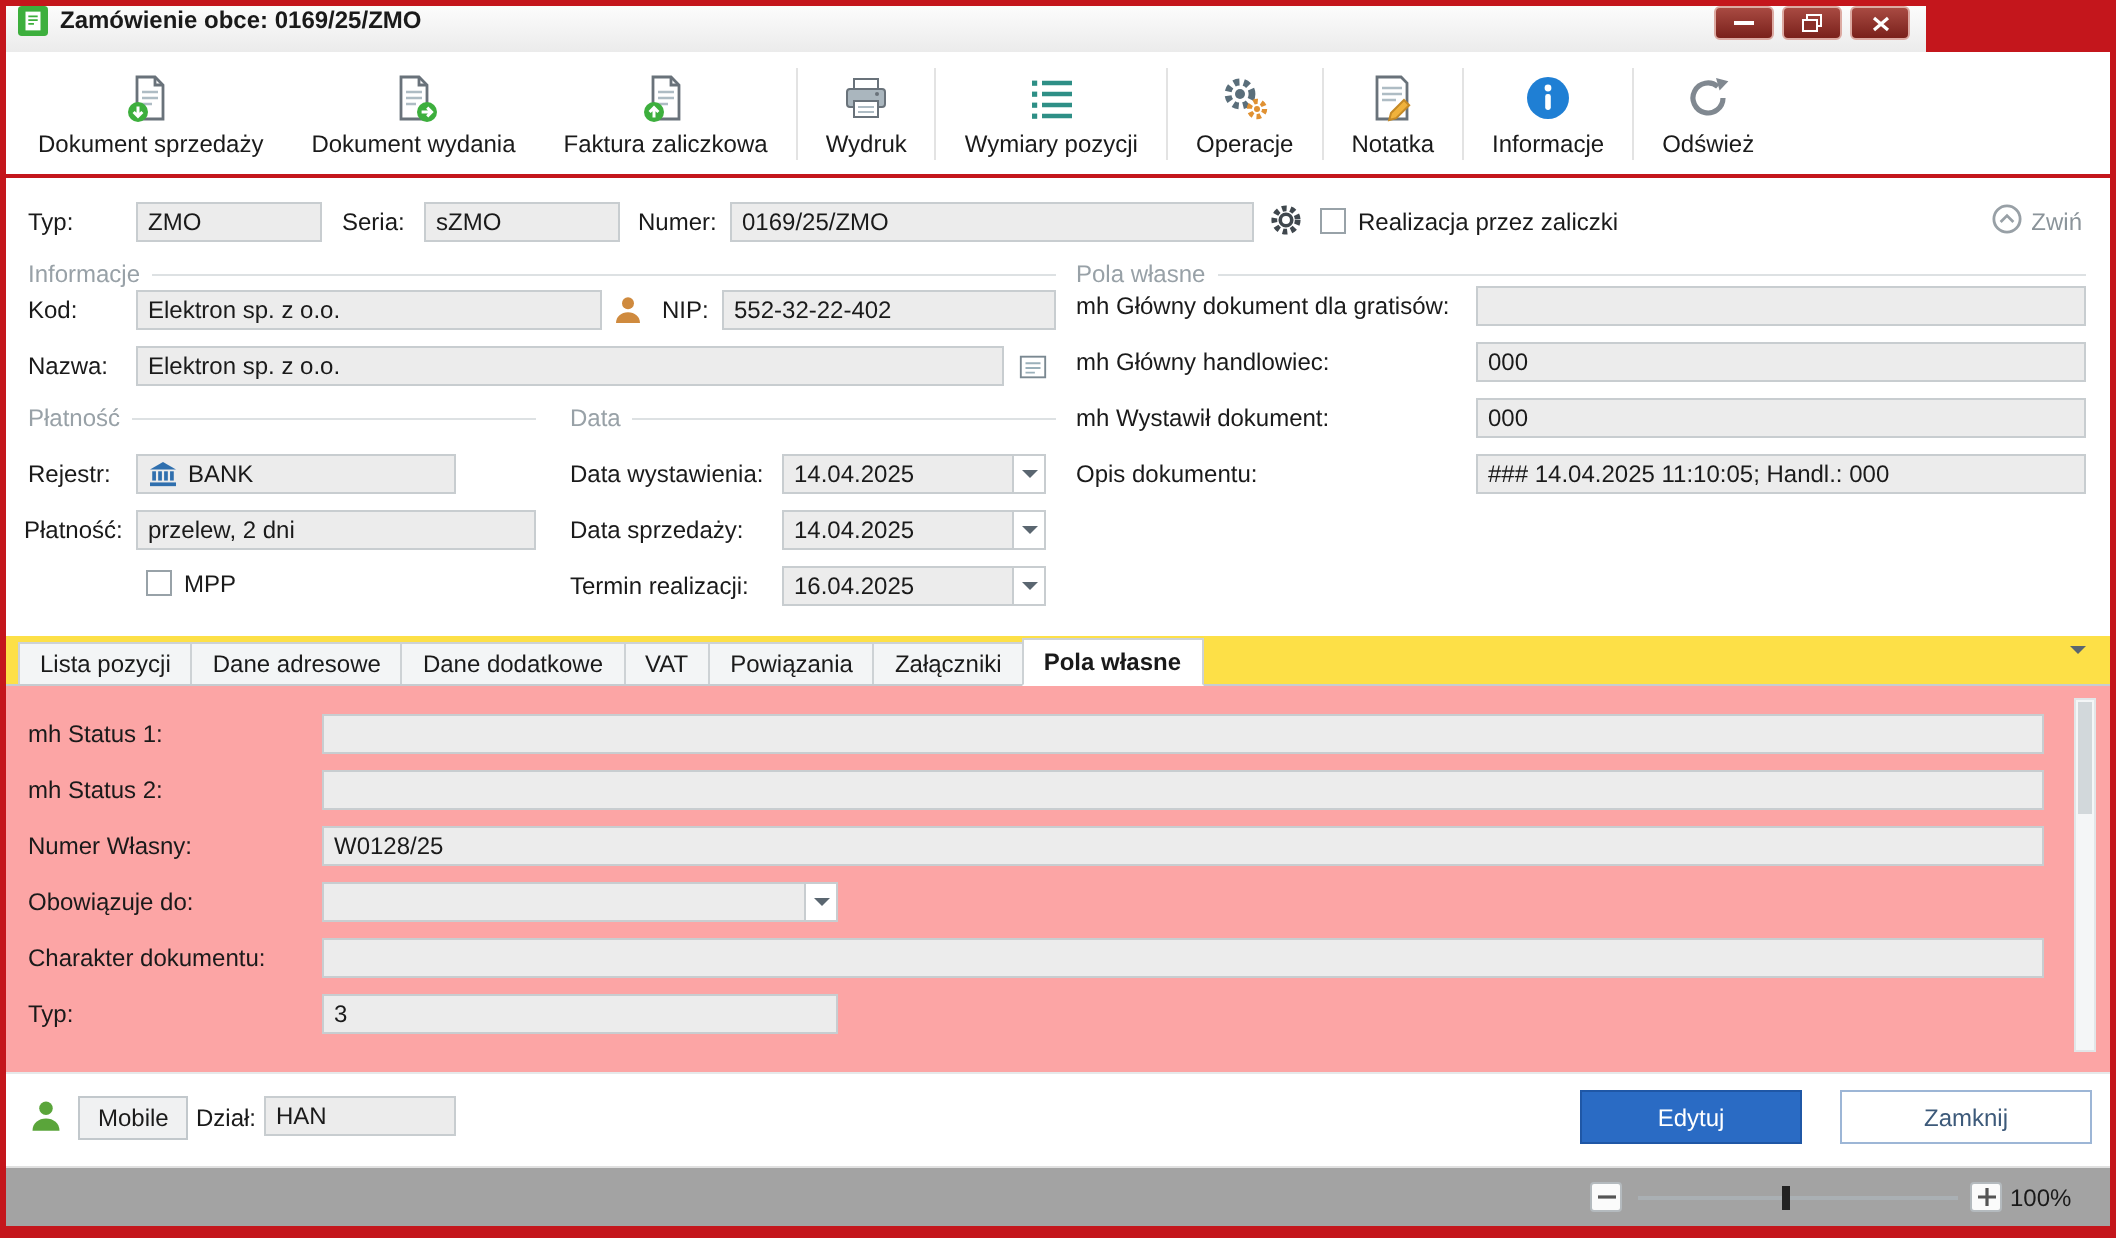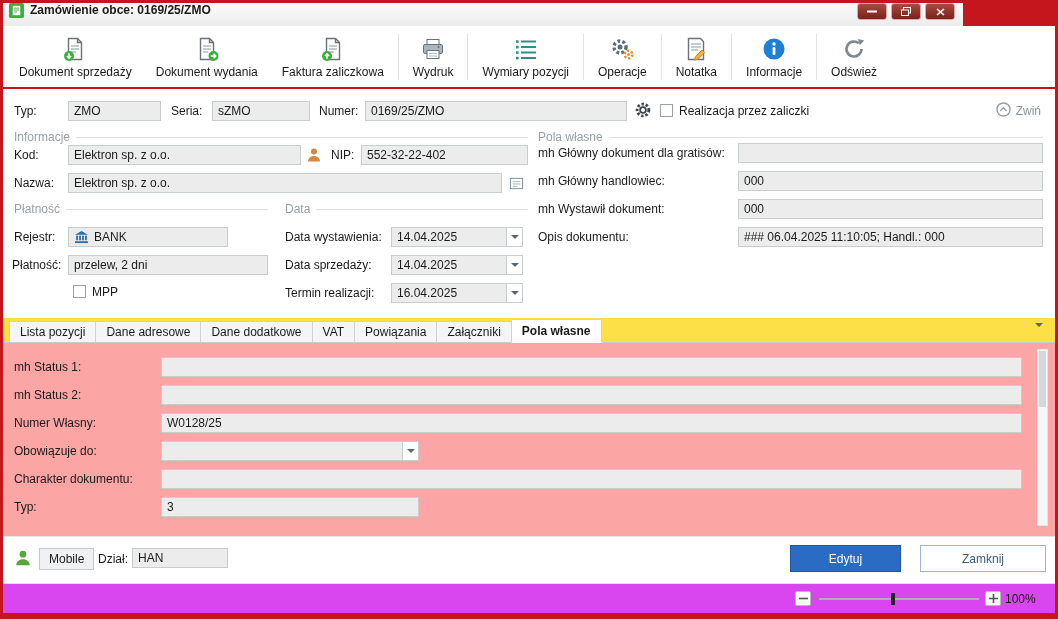--- a/index.html
+++ b/index.html
@@ -70,21 +70,21 @@
 
   
   .footer { position:absolute; left:3px; top:536px; width:1052px; height:47px; background:#fff; border-top:1px solid #e6e9ea; }
   .btn-mobile { height:22px; padding:0 9px; line-height:20px; background:#f0f1f2; border:1px solid #c2c8cc; cursor:pointer; }
   .btn-edit { left:787px; top:8px; width:111px; height:27px; background:var(--btn-blue,#2a6bc4);
     border:1px solid #1f57a6; color:#fff; display:flex; align-items:center; justify-content:center; cursor:pointer; }
   .btn-close2 { left:917px; top:8px; width:126px; height:27px; background:#fff; border:1px solid #9db6d6;
     color:#3d5a7a; display:flex; align-items:center; justify-content:center; cursor:pointer; }
 
   
-  .statusbar { position:absolute; left:3px; top:583px; width:1052px; height:30px; background:#d946ef; border-top:1px solid #e0e0e0; }
+  .statusbar { position:absolute; left:3px; top:583px; width:1052px; height:30px; background:#a3a3a3; border-top:1px solid #e0e0e0; }
   .zoombtn { width:16px; height:15px; background:#fbfbfb; border:1px solid #b4babe; border-radius:2px;
     display:flex; align-items:center; justify-content:center; cursor:pointer; }
   .slider-track { height:2px; background:#aab0b4; cursor:pointer; }
   .slider-thumb { width:4px; height:12px; background:#222; cursor:pointer; }
 </style>
 </head>
 <body>
 
 <div class="window">
 
@@ -294,21 +294,21 @@
         <div class="pw-row">
           <span class="flabel pw-lbl">mh Główny handlowiec:</span>
           <div class="input pw-input">000</div>
         </div>
         <div class="pw-row">
           <span class="flabel pw-lbl">mh Wystawił dokument:</span>
           <div class="input pw-input">000</div>
         </div>
         <div class="pw-row">
           <span class="flabel pw-lbl">Opis dokumentu:</span>
-          <div class="input pw-input">### 06.04.2025 11:10:05; Handl.: 000</div>
+          <div class="input pw-input">### 14.04.2025 11:10:05; Handl.: 000</div>
         </div>
       </div>
 
     <div class="group-hd abs" style="left:11px;top:112px;width:254px">
       <span>Płatność</span>
         <span class="gline"></span>
     </div>
     <div class="group-hd abs" style="left:282px;top:112px;width:243px">
       <span>Data</span>
         <span class="gline"></span>

